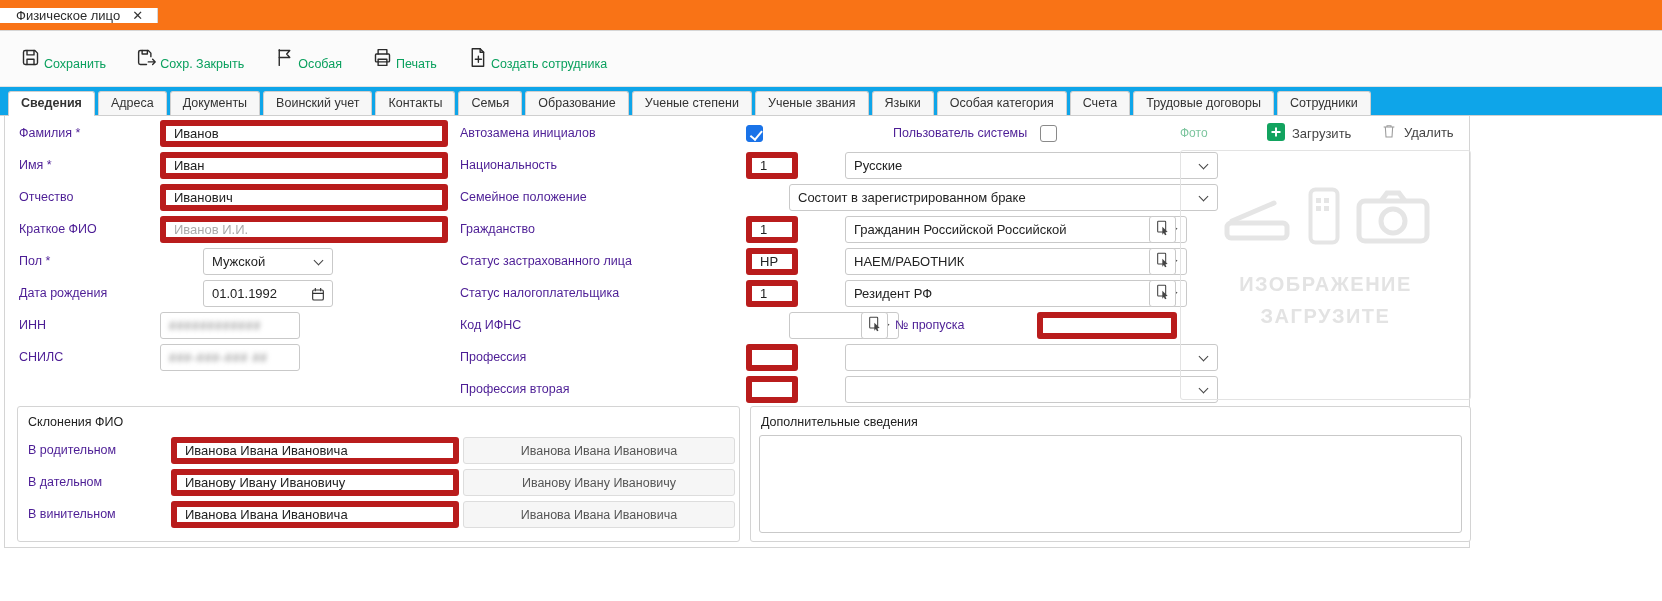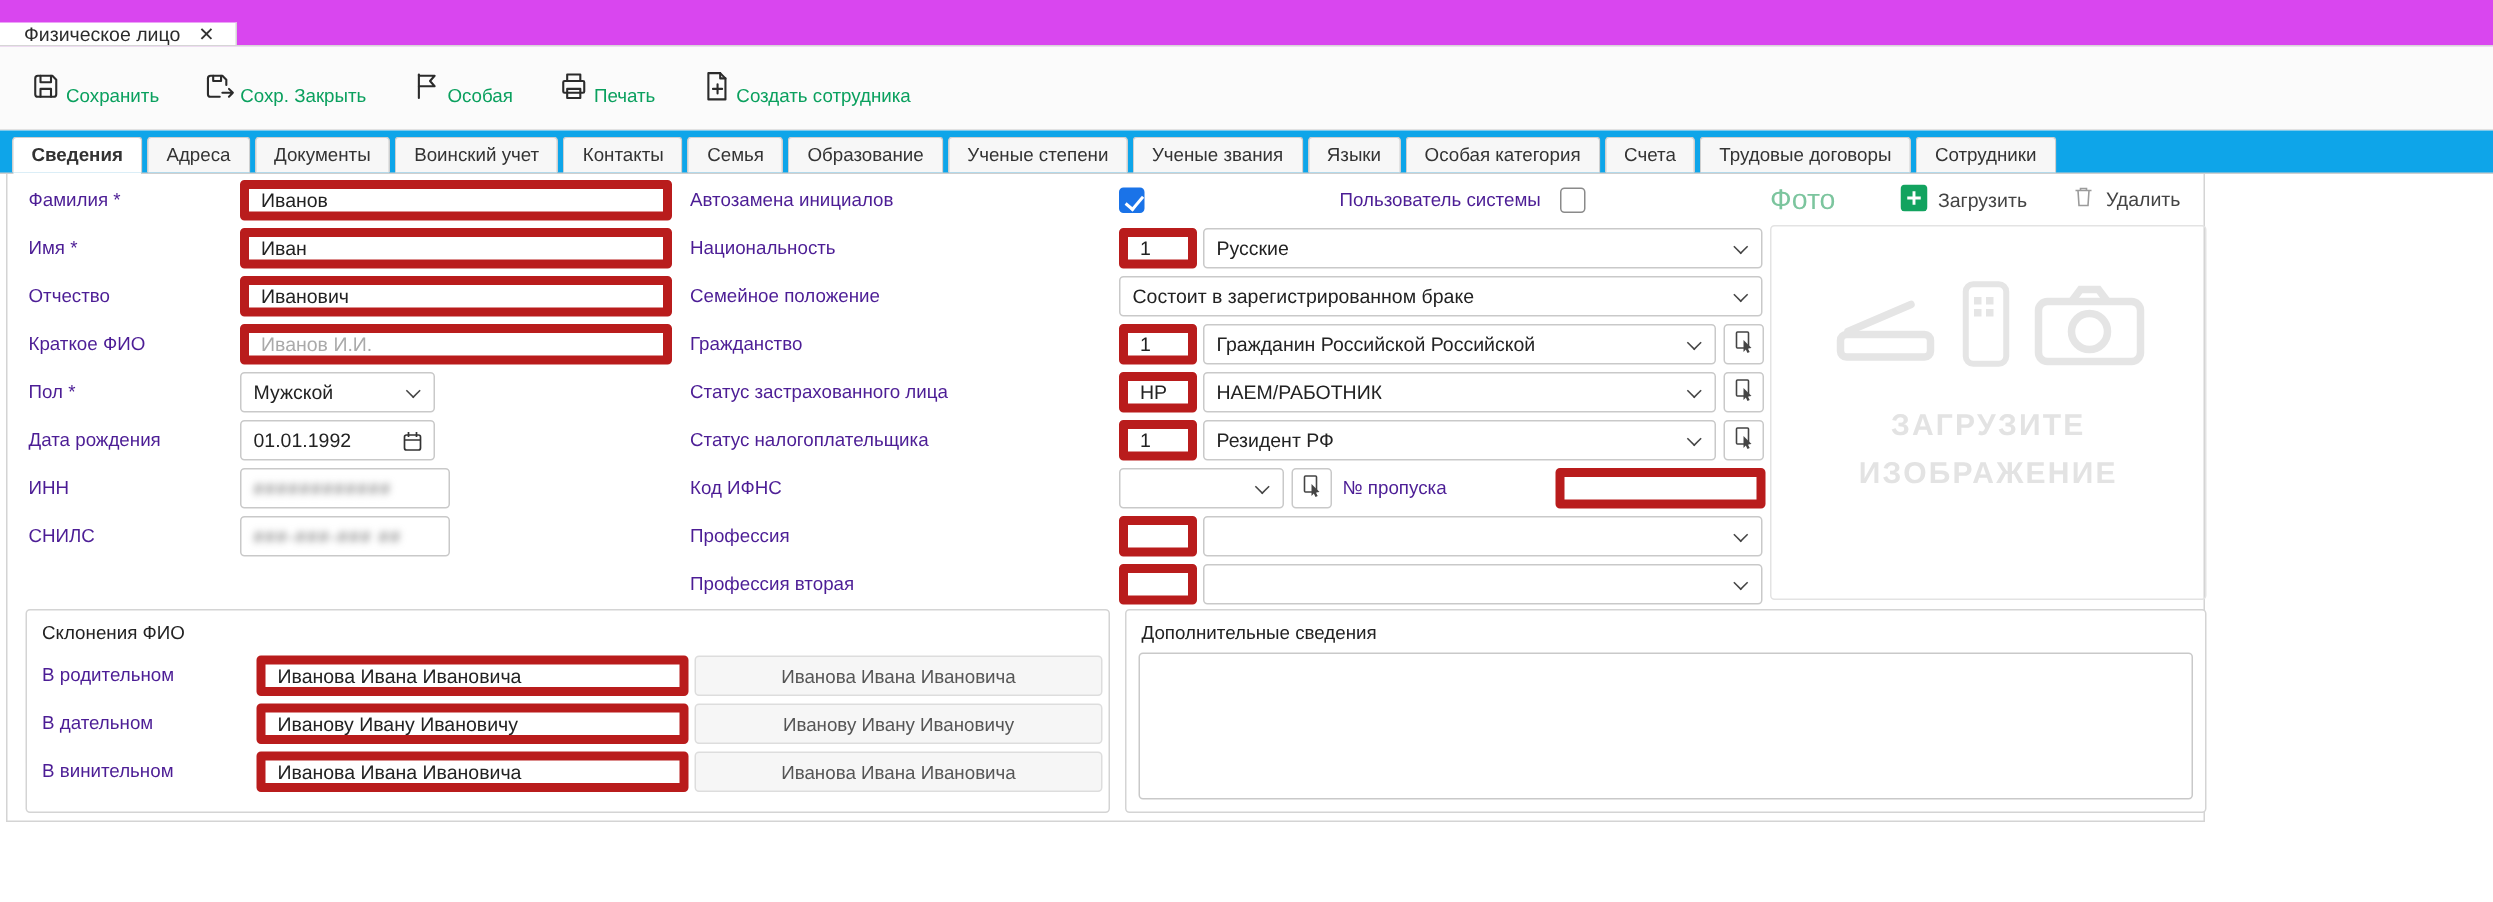--- a/index.html
+++ b/index.html
@@ -1,20 +1,20 @@
 <!DOCTYPE html>
 <html><head>
 <meta charset="utf-8">
 <style>
   * { box-sizing: border-box; margin: 0; padding: 0; }
   html,body { width:1662px; height:601px; overflow:hidden; }
   body { font-family: "Liberation Sans", sans-serif; background:#fff; font-size:13px; color:#333; }
 
   
-  .window-tabs { height:31px; background:#d946ef; border-bottom:1px solid #d6d6d6; display:flex; align-items:flex-end; }
+  .window-tabs { height:31px; background:#f97316; border-bottom:1px solid #d6d6d6; display:flex; align-items:center; }
   .wtab { background:#fff; display:flex; align-items:center; gap:12px; padding:0 14px 0 16px; border-right:1px solid #d6d6d6; font-size:13px; color:#2b2b2b; }
   .wtab-close { font-size:13px; color:#333; cursor:pointer; line-height:1; }
 
   
   .toolbar { height:56px; background:#fbfbfb; border-bottom:1px solid #e2e2e2; display:flex; align-items:center; padding:0 14px; gap:18px; }
   .tbtn { display:flex; flex-direction:row; align-items:flex-end; gap:3px; padding:2px 6px; cursor:pointer; }
   .tbtn svg { width:21px; height:21px; stroke:#2b2b2b; fill:none; stroke-width:1.6; stroke-linejoin:round; stroke-linecap:round; }
   .tbtn .tlbl { color:#0aa05e; font-size:12.5px; white-space:nowrap; }
 
   
@@ -25,34 +25,34 @@
 
   
   .content { position:relative; margin-left:4px; width:1466px; height:432px; border:1px solid #d4d4d4; border-top:none; background:#fff; }
 
   .lbl { position:absolute; font-size:12.5px; color:#4c1d95; line-height:27px; white-space:nowrap; }
   .inp { position:absolute; height:27px; border:6px solid #b91c1c; border-radius:3px; padding:0 8px; font-size:13px; font-family:inherit; color:#222; background:#fff; outline:none; }
   .inp::placeholder { color:#aaa; }
   .maskbox { position:absolute; height:27px; border:1px solid #c9c9c9; border-radius:3px; background:#fff; display:flex; align-items:center; padding:0 8px; overflow:hidden; }
   .masked { filter: blur(2.5px); color:#6f6f6f; font-size:12px; letter-spacing:1px; white-space:nowrap; }
 
-  .select { position:absolute; height:27px; border:1px solid #c9c9c9; border-radius:3px; background:#fff; display:flex; align-items:center; padding:0 26px 0 8px; cursor:pointer; }
+  .select { position:absolute; height:27px; border:1px solid #c9c9c9; border-radius:3px; background:#fff; display:flex; align-items:center; padding:0 26px 0 8px; cursor:pointer;margin-left:43px; }
   .sel-text { font-size:13px; color:#222; white-space:nowrap; overflow:hidden; }
   .chev { position:absolute; right:10px; top:8px; width:7px; height:7px; border-right:1.6px solid #444; border-bottom:1.6px solid #444; transform:rotate(45deg); }
 
   .lookup { position:absolute; width:27px; height:27px; border:1px solid #c9c9c9; border-radius:3px; background:#fff; display:flex; align-items:center; justify-content:center; cursor:pointer; }
 
   .checkbox { position:absolute; width:17px; height:17px; border:1px solid #8a8a8a; border-radius:3px; background:#fff; cursor:pointer; }
   .checkbox[data-checked="true"] { background:#1a73e8; border-color:#1a73e8; }
   .checkbox[data-checked="true"]::after { content:""; position:absolute; left:5.5px; top:2px; width:4.5px; height:9.5px; border:solid #fff; border-width:0 2px 2px 0; transform:rotate(40deg); }
 
   .cal-icon { position:absolute; right:6px; top:5px; }
 
   
-  .photo-label { position:absolute; left:1175px; top:4px; color:#7cc59e; font-size:19px; line-height:27px; }
+  .photo-label { position:absolute; left:1175px; top:4px; color:#7cc59e; font-size:12px; line-height:27px; }
   .photo-btn { position:absolute; top:7px; display:flex; align-items:center; gap:7px; cursor:pointer; color:#444; font-size:13px; }
   .photo-box { position:absolute; left:1175px; top:34px; width:291px; height:250px; border:1px solid #e3e3e3; border-radius:3px; }
   .photo-icons { display:flex; align-items:center; justify-content:center; gap:16px; margin-top:36px; }
   .photo-text { text-align:center; color:#e3e3e3; font-weight:bold; font-size:20px; letter-spacing:1.5px; line-height:1.6; margin-top:20px; }
 
   
   .groupbox { position:absolute; border:1px solid #d4d4d4; border-radius:3px; background:#fff; }
   .gtitle { position:absolute; top:8px; left:10px; font-weight:normal; font-size:12.5px; color:#222; }
   .decl-btn { position:absolute; height:27px; border:1px solid #ddd; border-radius:3px; background:#f6f6f6; color:#555; font-size:12.5px; display:flex; align-items:center; justify-content:center; cursor:pointer; white-space:nowrap; overflow:hidden; }
   .add-textarea { position:absolute; left:8px; top:28px; width:703px; height:98px; border:1px solid #c9c9c9; border-radius:3px; resize:none; font-family:inherit; font-size:13px; padding:6px 8px; outline:none; }
@@ -282,22 +282,22 @@
               <rect x="16" y="19" width="5" height="5"></rect>
             </g>
           </svg></span>
       <span><svg width="74" height="56" viewBox="0 0 74 56" fill="none" stroke="#e5e5e5" stroke-width="5">
             <rect x="3" y="13" width="68" height="40" rx="6"></rect>
             <circle cx="37" cy="33" r="12"></circle>
             <path d="M25 13l6-8h12l6 8"></path>
           </svg></span>
     </div>
     <div class="photo-text">
+      <div>ИЗОБРАЖЕНИЕ</div>
       <div>ЗАГРУЗИТЕ</div>
-      <div>ИЗОБРАЖЕНИЕ</div>
     </div>
   </div>
 
   <div class="groupbox" style="left:12px;top:290px;width:723px;height:136px">
     <span class="gtitle">Склонения ФИО</span>
 
     <span class="lbl" style="left:10px;top:30px">В родительном</span>
     <input class="inp" style="left: 153px; top: 30px; width: 288px;" value="Иванова Ивана Ивановича">
     <div class="decl-btn" style="left:445px;top:30px;width:272px">Иванова Ивана Ивановича</div>
 

